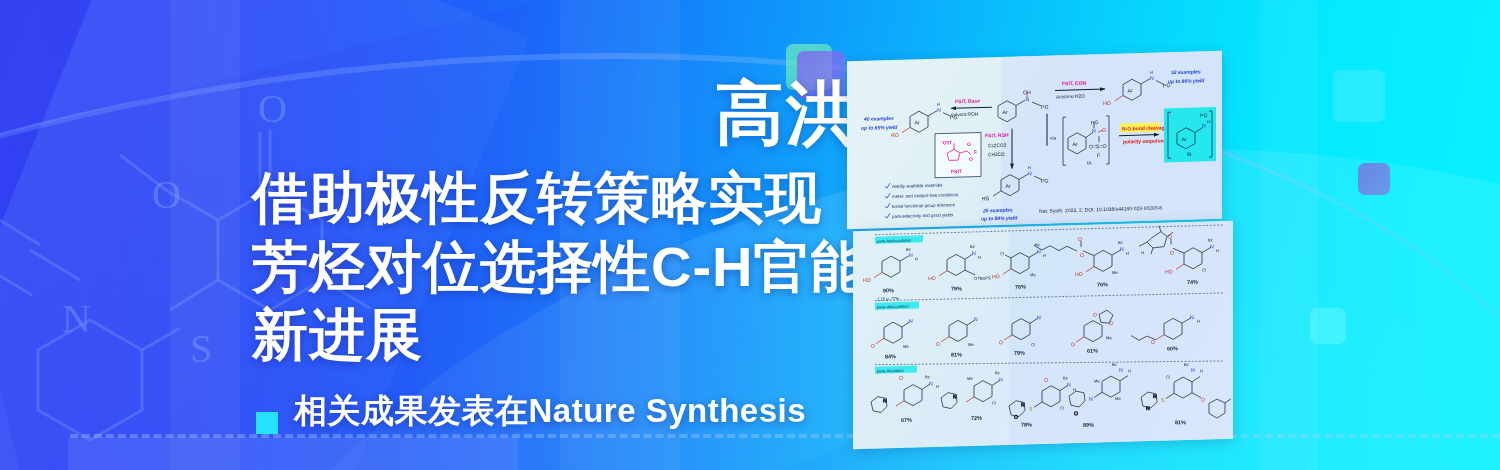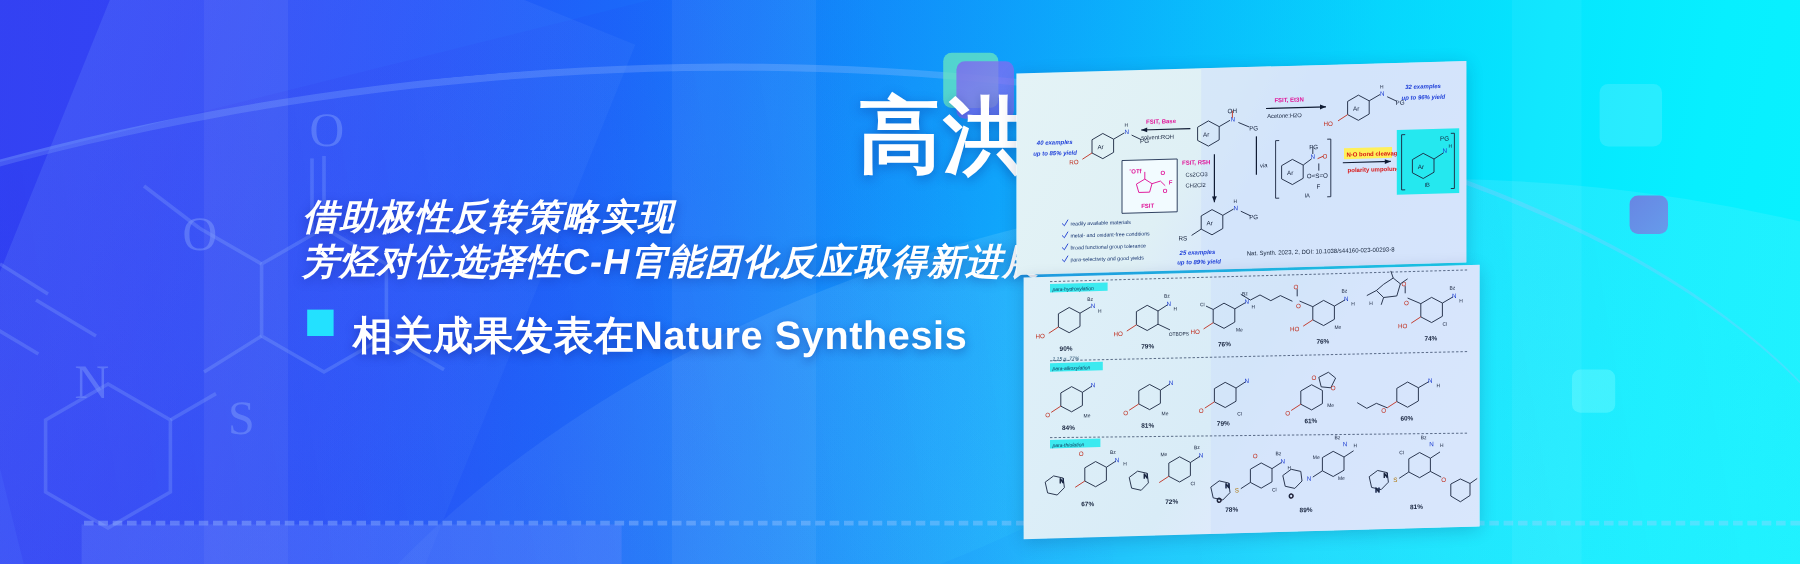--- a/index.html
+++ b/index.html
@@ -122,32 +122,31 @@
   .headline {
     font-size: 69px;
     line-height: 1.05;
     font-weight: bold;
     color: #fff;
     letter-spacing: 2px;
     text-shadow: 0 2px 10px rgba(10,20,120,.35);
     text-align: right;
   }
   .sub1, .sub2 {
-    font-size: 30px;
+    font-size: 56px;
     line-height: 1.22;
     font-weight: bold;
     color: #fff;
     letter-spacing: 1px;
     text-shadow: 0 2px 9px rgba(10,20,120,.40);
-    font-style: italic;
   }
   .sub1 { margin-top: 14px; }
   .tagline-row {
     display: flex;
-    align-items: flex-start;
+    align-items: flex-end;
     gap: 16px;
     margin-top: 20px;
     margin-left: 4px;
   }
   .bullet-square {
     width: 22px; height: 22px;
     background: #23e1ff;
     flex: 0 0 auto;
   }
   .tagline {

